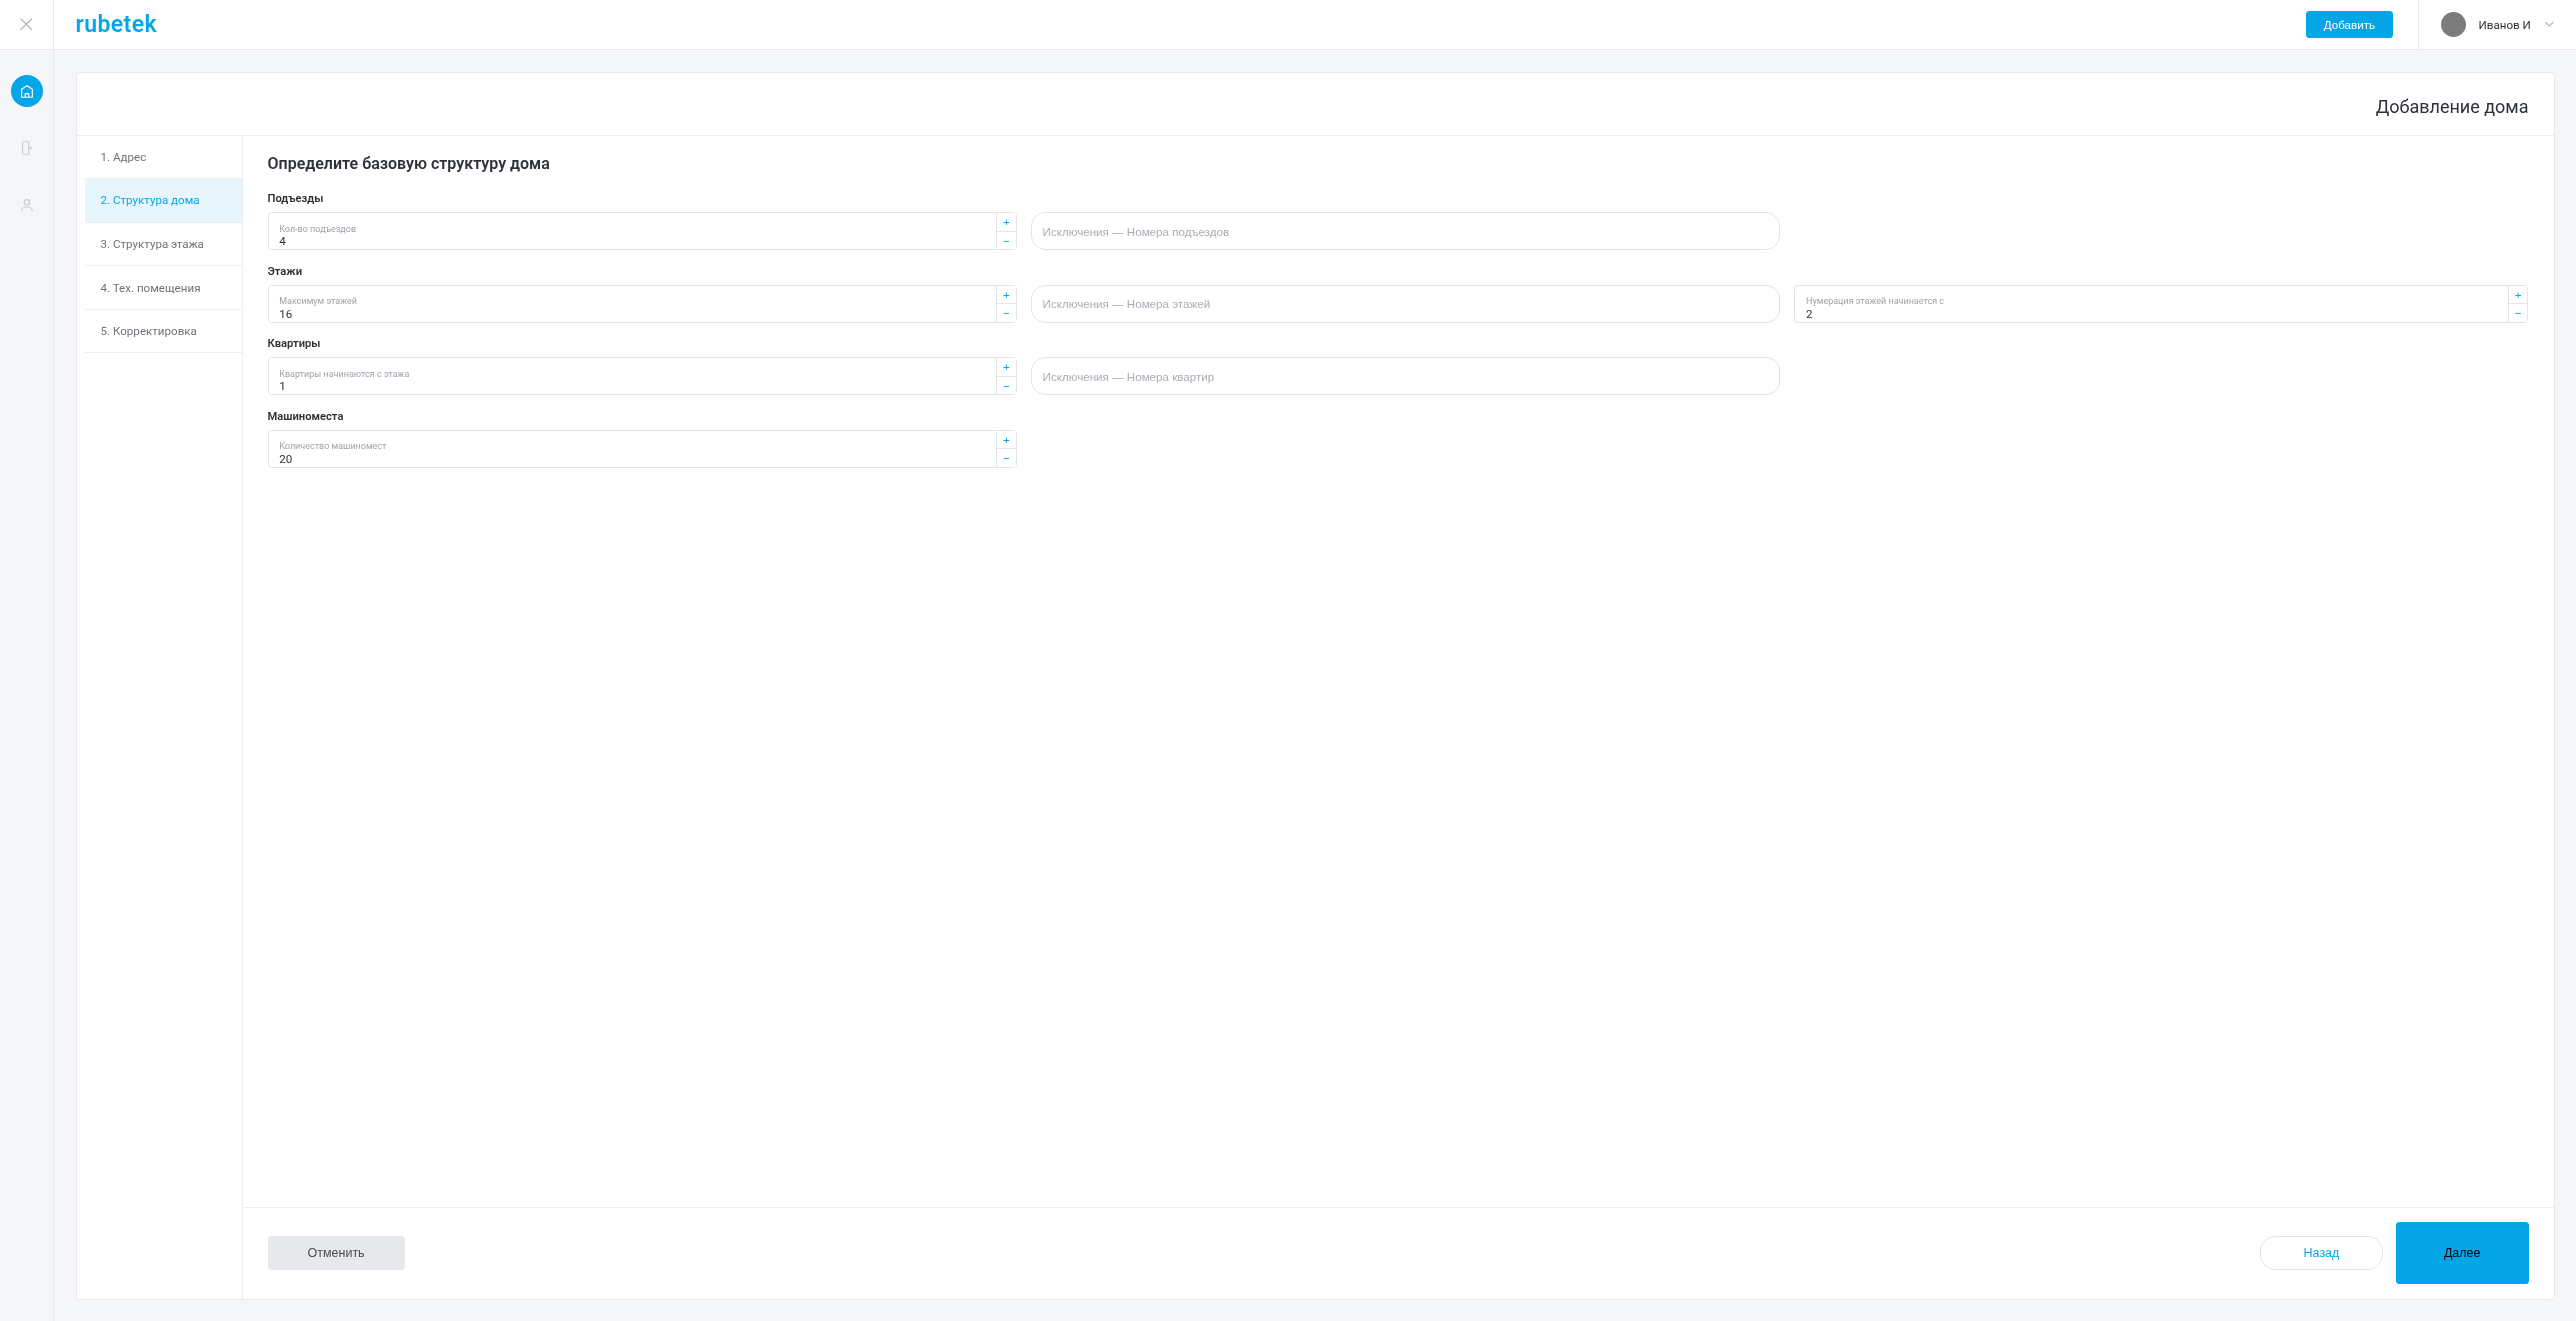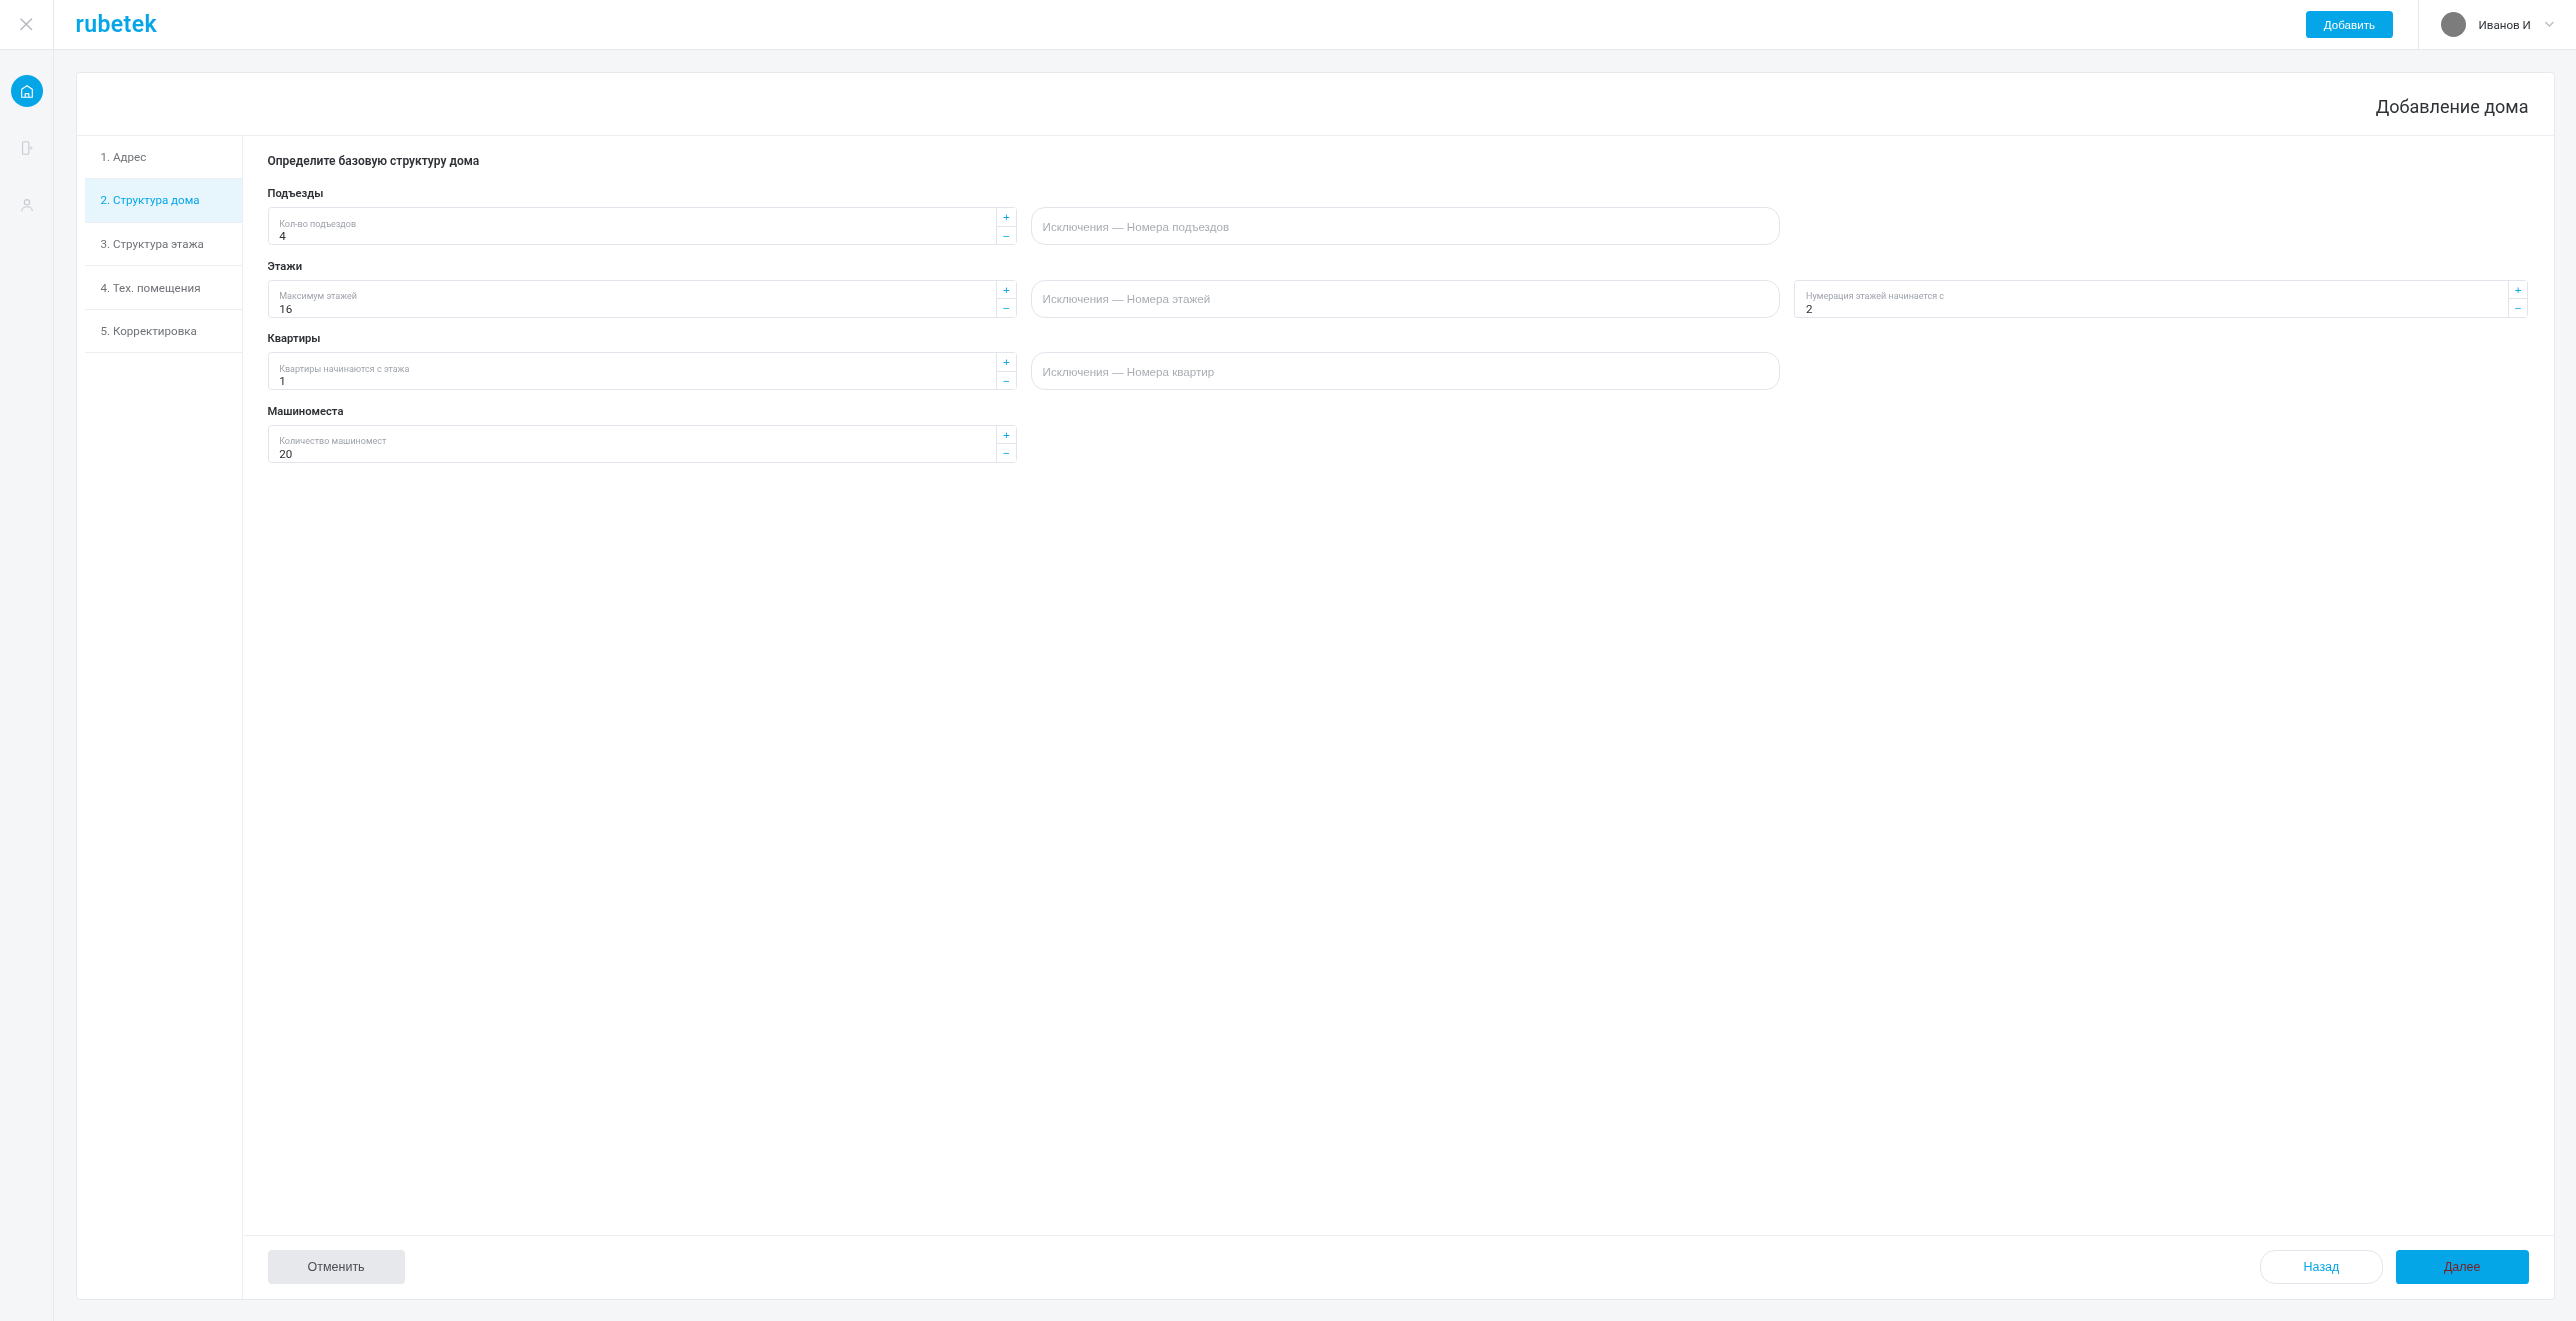--- a/index.html
+++ b/index.html
@@ -157,21 +157,21 @@
     display: flex;
     flex-direction: column;
     min-width: 0;
   }
   .form-scroll {
     flex: 1;
     padding: 18px 25px 25px;
     overflow: auto;
   }
   .form-scroll h2 {
-    font-size: 12px;
+    font-size: 16px;
     font-weight: 600;
     color: #2e3136;
     margin-bottom: 19.7px;
   }
   .section-label {
     font-size: 11.2px;
     font-weight: 600;
     color: #2e3136;
     margin-bottom: 7.2px;
   }
@@ -272,22 +272,22 @@
   .btn-back {
     background: #fff;
     color: #05A6E8;
     border-color: #e1e4ea;
     margin-right: 12.5px;
     padding: 9px 43px;
     border-radius: 15px;
   }
   .btn-next {
     background: #05A6E8;
-    color: #7f1d1d;
-    padding: 9px 47px;
+    color: #000000;
+    padding: 23px 47px;
   }
 </style>
 </head>
 <body>
 
 <div class="app">
 
   <header class="header">
     <div class="close-slot">
       <svg width="12.5" height="12.5" viewBox="0 0 14 14">

